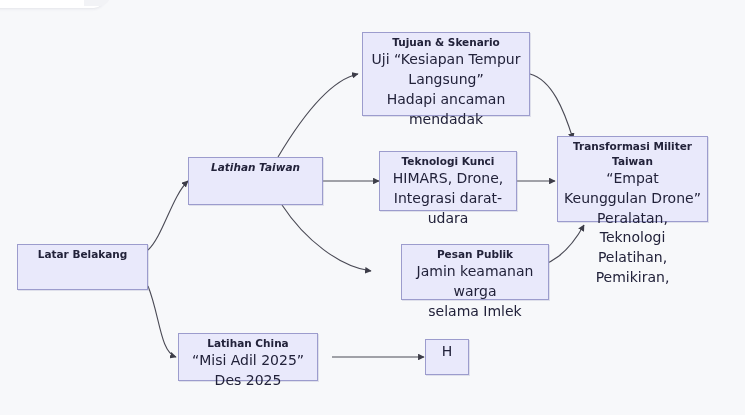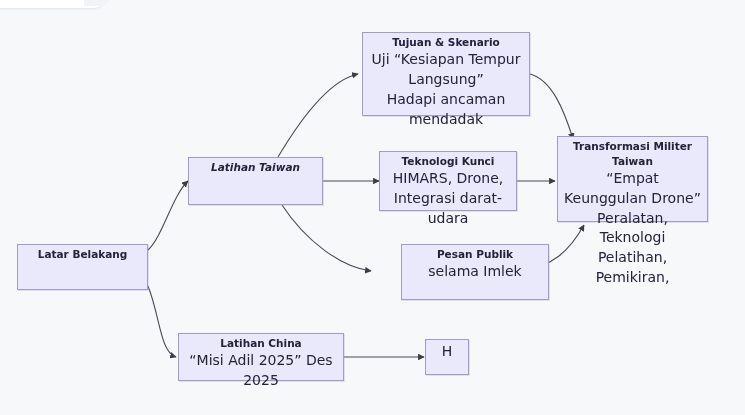--- a/index.html
+++ b/index.html
@@ -110,32 +110,33 @@
   </div>
 
   <div class="node" style="left:379px; top:151px; width:138px; height:60px;">
     <div class="title">Teknologi Kunci</div>
     <div class="line">HIMARS, Drone,</div>
     <div class="line">Integrasi darat-udara</div>
   </div>
 
   <div class="node" style="left:371px; top:244px; width:148px; height:56px;margin-left:30px;">
     <div class="title">Pesan Publik</div>
+    <div class="line">Jamin keamanan warga</div>
     <div class="line">selama Imlek</div>
   </div>
 
   <div class="node" style="left:557px; top:136px; width:151px; height:86px;">
     <div class="title">Transformasi Militer</div>
     <div class="title">Taiwan</div>
     <div class="line">“Empat Keunggulan Drone”</div>
     <div class="line">Peralatan, Teknologi</div>
     <div class="line">Pelatihan, Pemikiran,</div>
   </div>
 
-  <div class="node" style="left:178px; top:333px; width:166px; height:48px;">
+  <div class="node" style="left:178px; top:333px; width:140px; height:48px;">
     <div class="title">Latihan China</div>
     <div class="line">“Misi Adil 2025” Des 2025</div>
   </div>
 
   <div class="node" style="left:425px; top:339px; width:44px; height:36px;">
     <div class="line">H</div>
   </div>
 
 </div>
 

